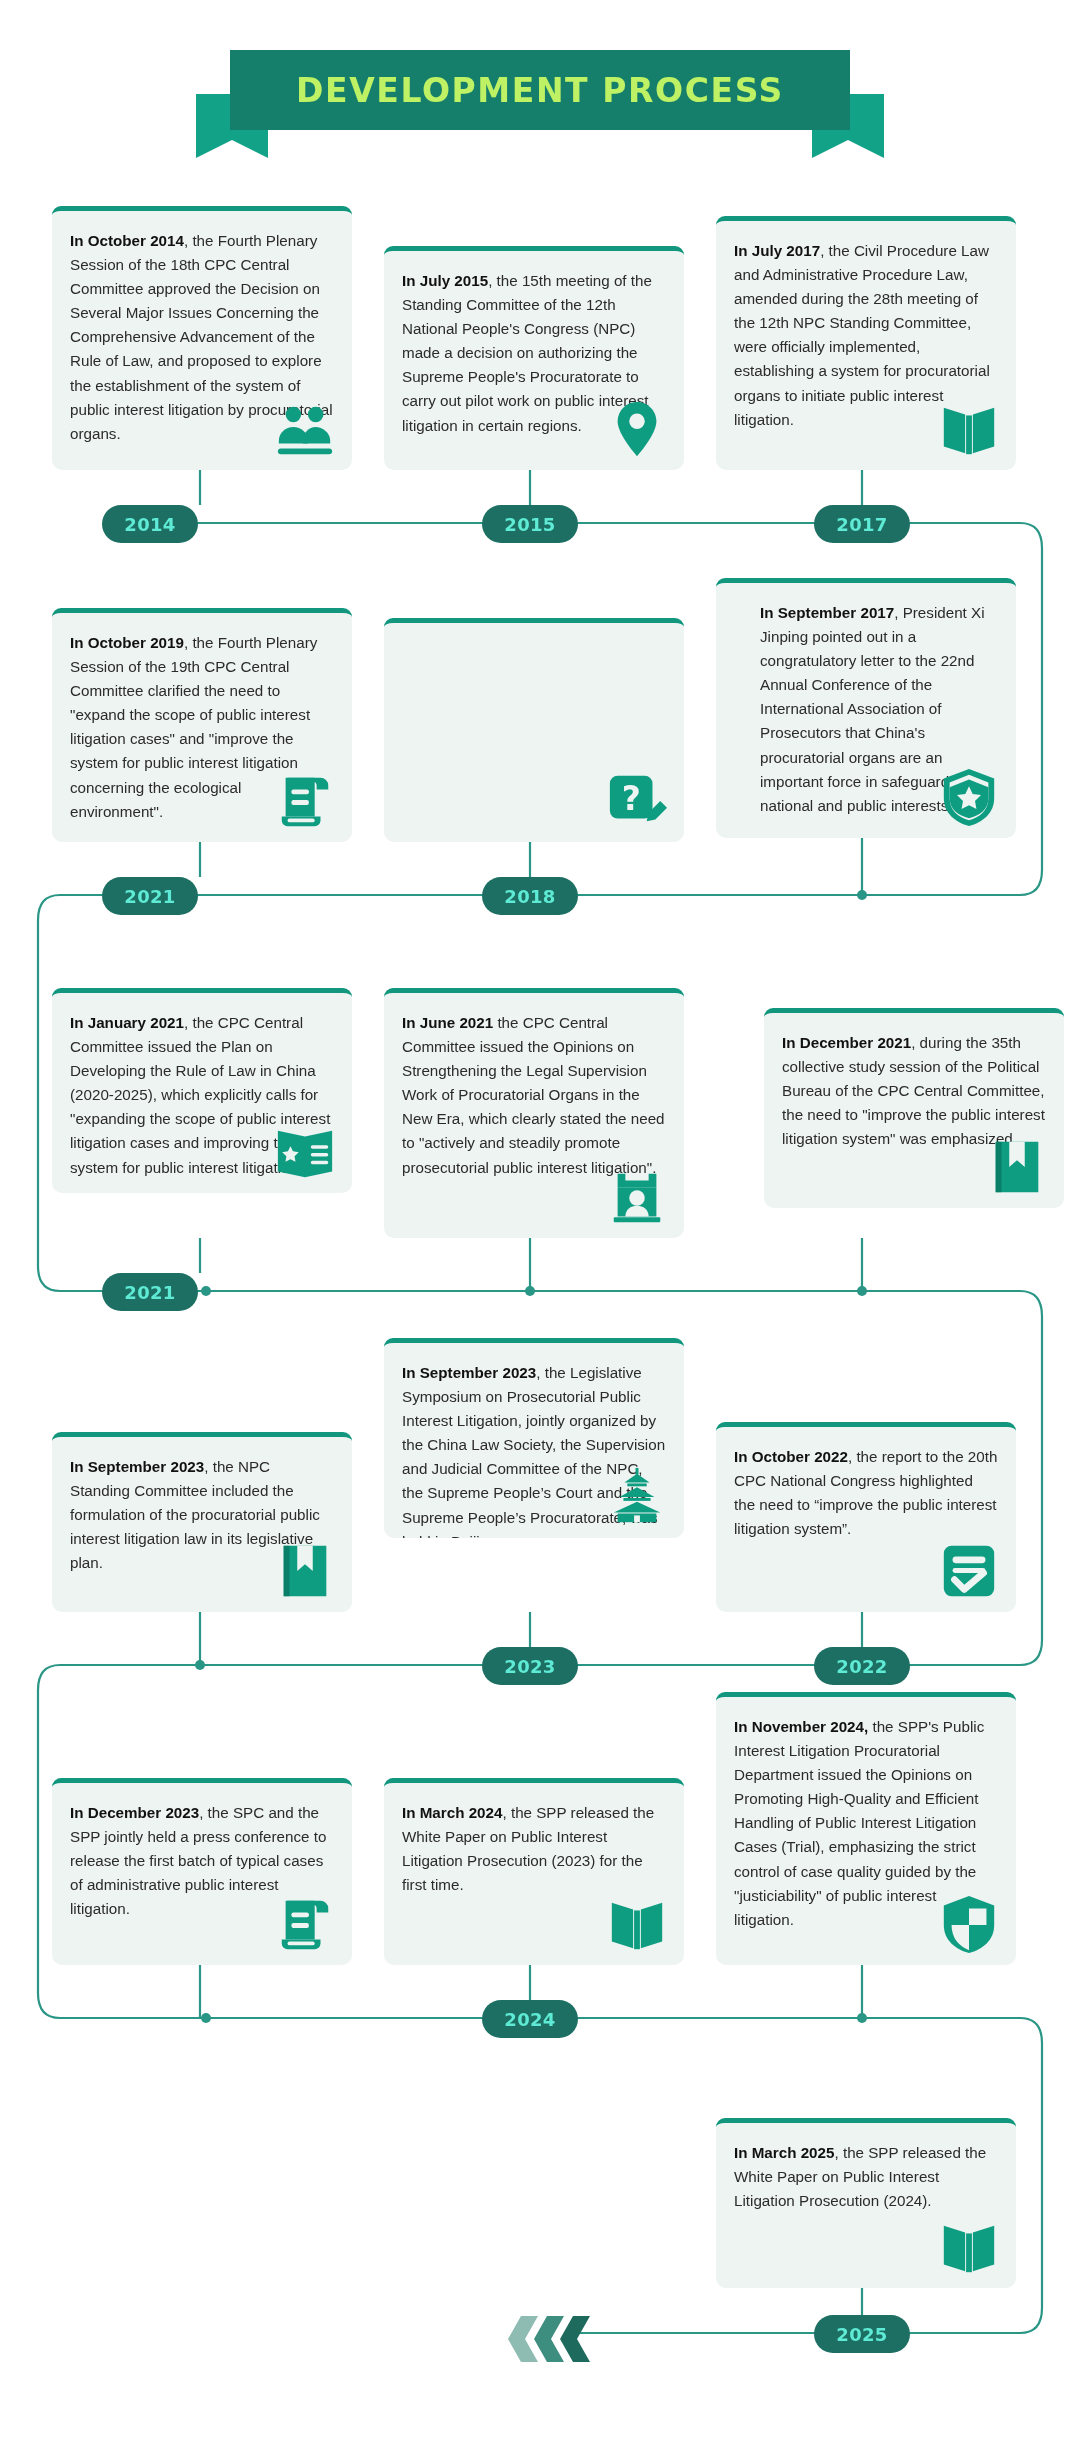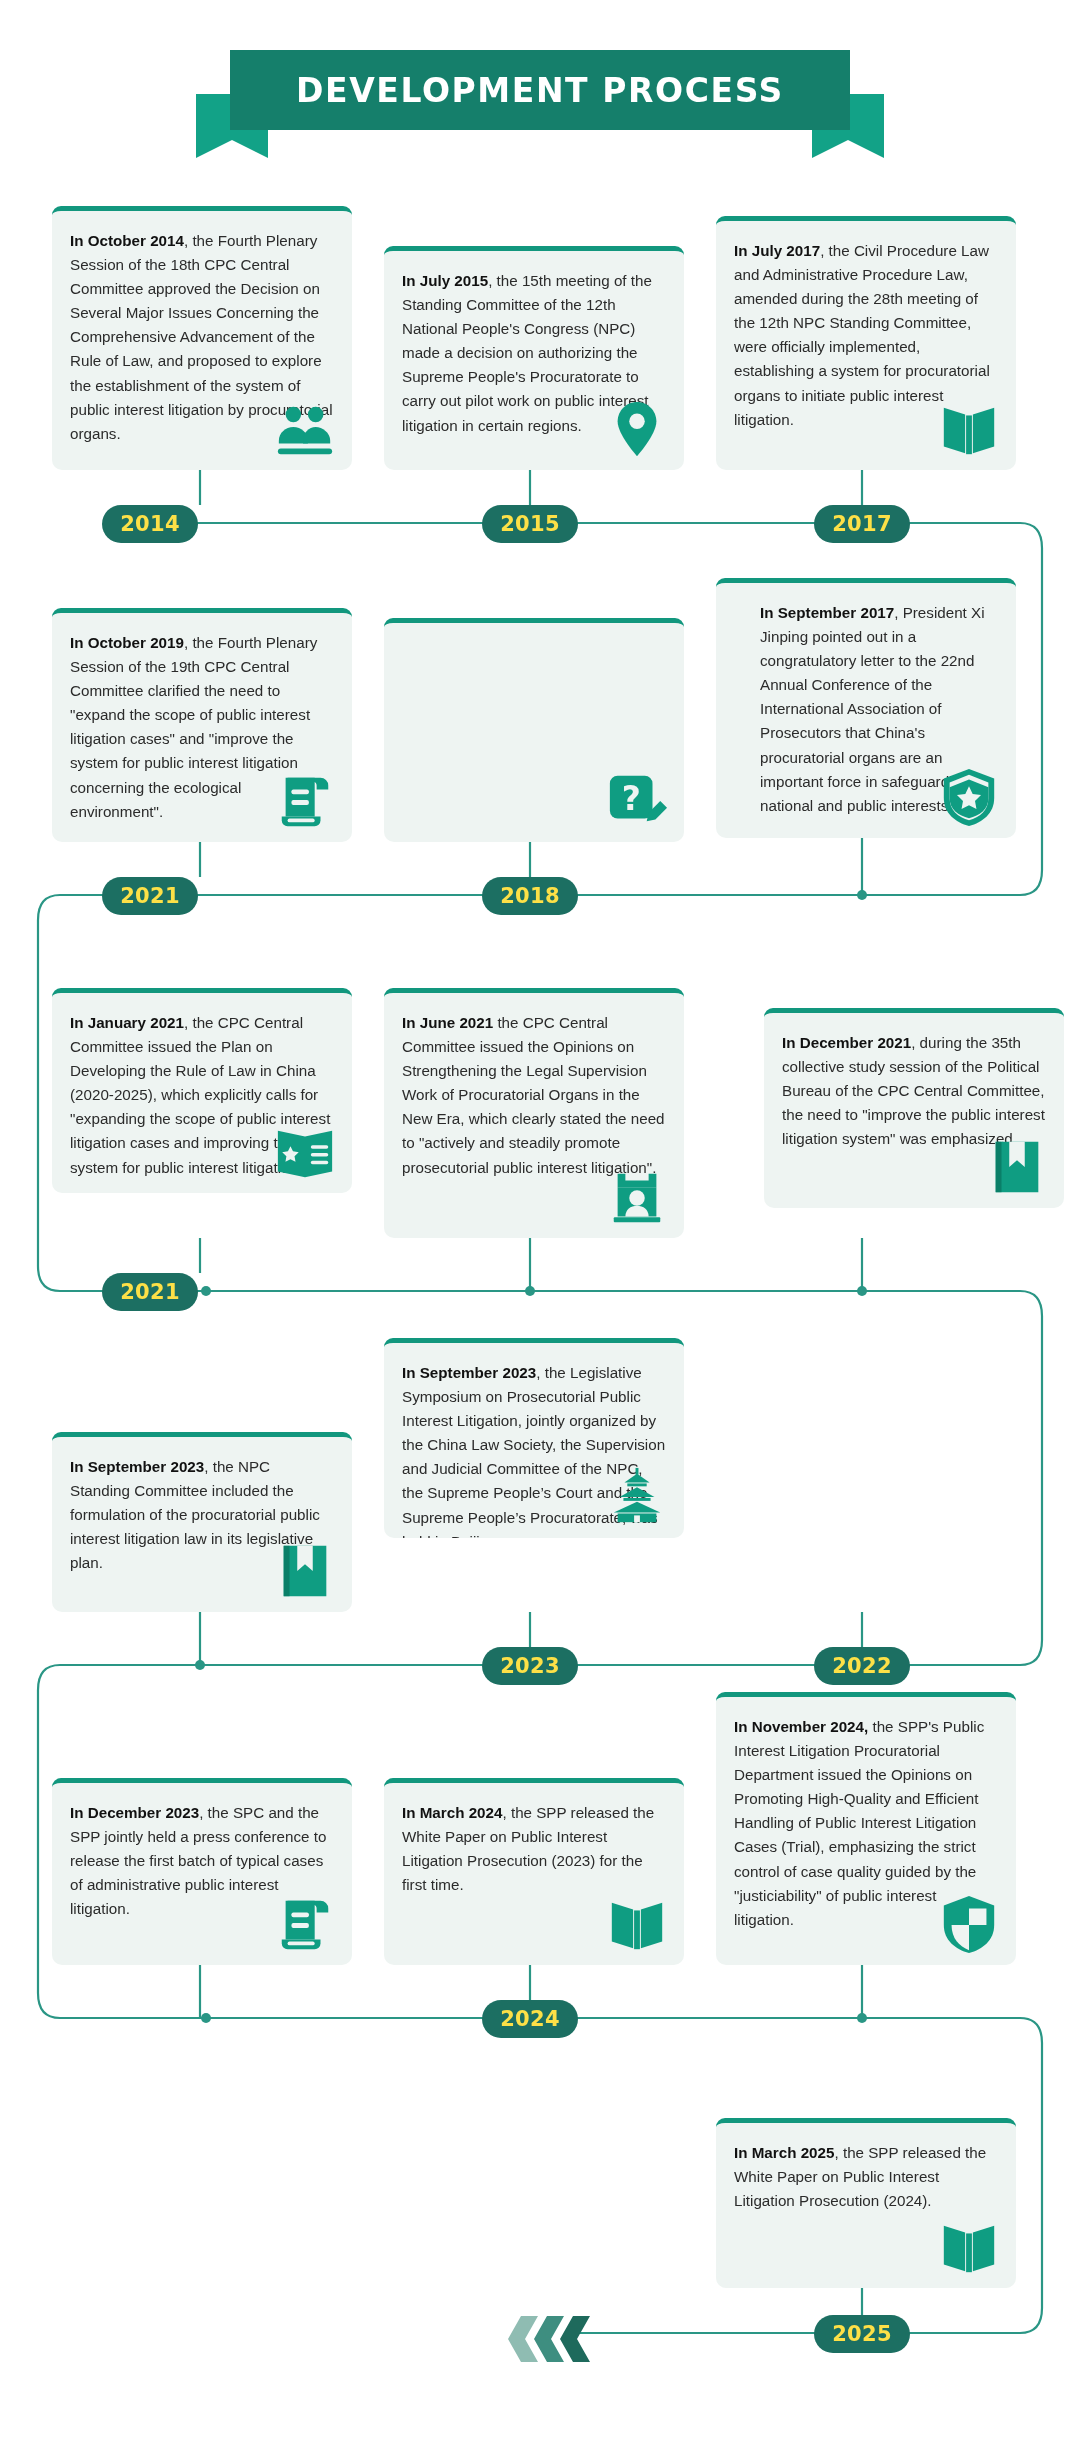--- a/index.html
+++ b/index.html
@@ -27,21 +27,21 @@
     position: absolute; top: 60px; width: 34px; height: 26px; background: #0c6152;
   }
   .ribbon-fold.left  { left: 230px; clip-path: polygon(0 0, 100% 0, 100% 100%); }
   .ribbon-fold.right { right: 230px; clip-path: polygon(0 0, 100% 0, 0 100%); }
   .ribbon-main {
     position: absolute; left: 230px; top: 16px; width: 620px; height: 80px;
     background: #157f6b;
     display: flex; align-items: center; justify-content: center;
   }
   .ribbon-main .title {
-    color: #ffffff;
+    color: #bef264;
     font-size: 33px;
     font-weight: bold;
     letter-spacing: 1.6px;
     font-family: "DejaVu Sans", sans-serif;
     white-space: nowrap;
   }
 
   
   #lines { position: absolute; left: 0; top: 0; width: 1080px; height: 2437px; pointer-events: none; }
 
@@ -70,22 +70,22 @@
   .card .icon svg { width: 100%; height: 100%; display: block; }
 
   
   .year-pill {
     position: absolute;
     height: 38px;
     min-width: 96px;
     background: #1c6f62;
     border-radius: 19px;
     display: flex; align-items: center; justify-content: center;
-    color: #fde047;
-    font-size: 21px;
+    color: #5eead4;
+    font-size: 18px;
     font-weight: bold;
     font-family: "DejaVu Sans", sans-serif;
     letter-spacing: 0.3px;
   }
 
   
   #end-arrows { position: absolute; left: 508px; top: 2316px; width: 120px; height: 46px; }
   .chev { position: absolute; top: 0; width: 36px; height: 46px; }
   .chev svg { width: 100%; height: 100%; display: block; }
 </style>
@@ -301,20 +301,31 @@
         <rect x="22" y="18" width="20" height="3"></rect>
         <path d="M32 22l18 10H14z"></path>
         <rect x="18" y="33" width="28" height="3"></rect>
         <path d="M32 37l24 11H8z"></path>
         <rect x="12" y="49" width="40" height="9"></rect>
         <rect x="29" y="51" width="6" height="7" fill="#eef4f2"></rect>
       </svg>
     </span>
   </div>
 
+  <div class="card" style="left:716px; top:1422px; width:300px; height:190px;">
+    <p><b>In October 2022</b><span>, the report to the 20th CPC National Congress highlighted the need to “improve the public interest litigation system”.</span></p>
+    <span class="icon">
+      <svg viewBox="0 0 64 64" fill="currentColor">
+        <rect x="6" y="6" width="52" height="52" rx="8"></rect>
+        <rect x="15" y="17" width="34" height="7" rx="3.5" fill="#eef4f2"></rect>
+        <rect x="15" y="29" width="34" height="5" rx="2.5" fill="#eef4f2"></rect>
+        <path d="M17 41l10 10 20-17" stroke="#eef4f2" stroke-width="7" fill="none" stroke-linecap="round" stroke-linejoin="round"></path>
+      </svg>
+    </span>
+  </div>
 
   <div class="year-pill" style="left:530px; top:1647px; transform:translateX(-50%);">
     <span>2023</span>
   </div>
   <div class="year-pill" style="left:862px; top:1647px; transform:translateX(-50%);">
     <span>2022</span>
   </div>
 
   <div class="card" style="left:52px; top:1778px; width:300px; height:187px;">
     <p><b>In December 2023</b><span>, the SPC and the SPP jointly held a press conference to release the first batch of typical cases of administrative public interest litigation.</span></p>

